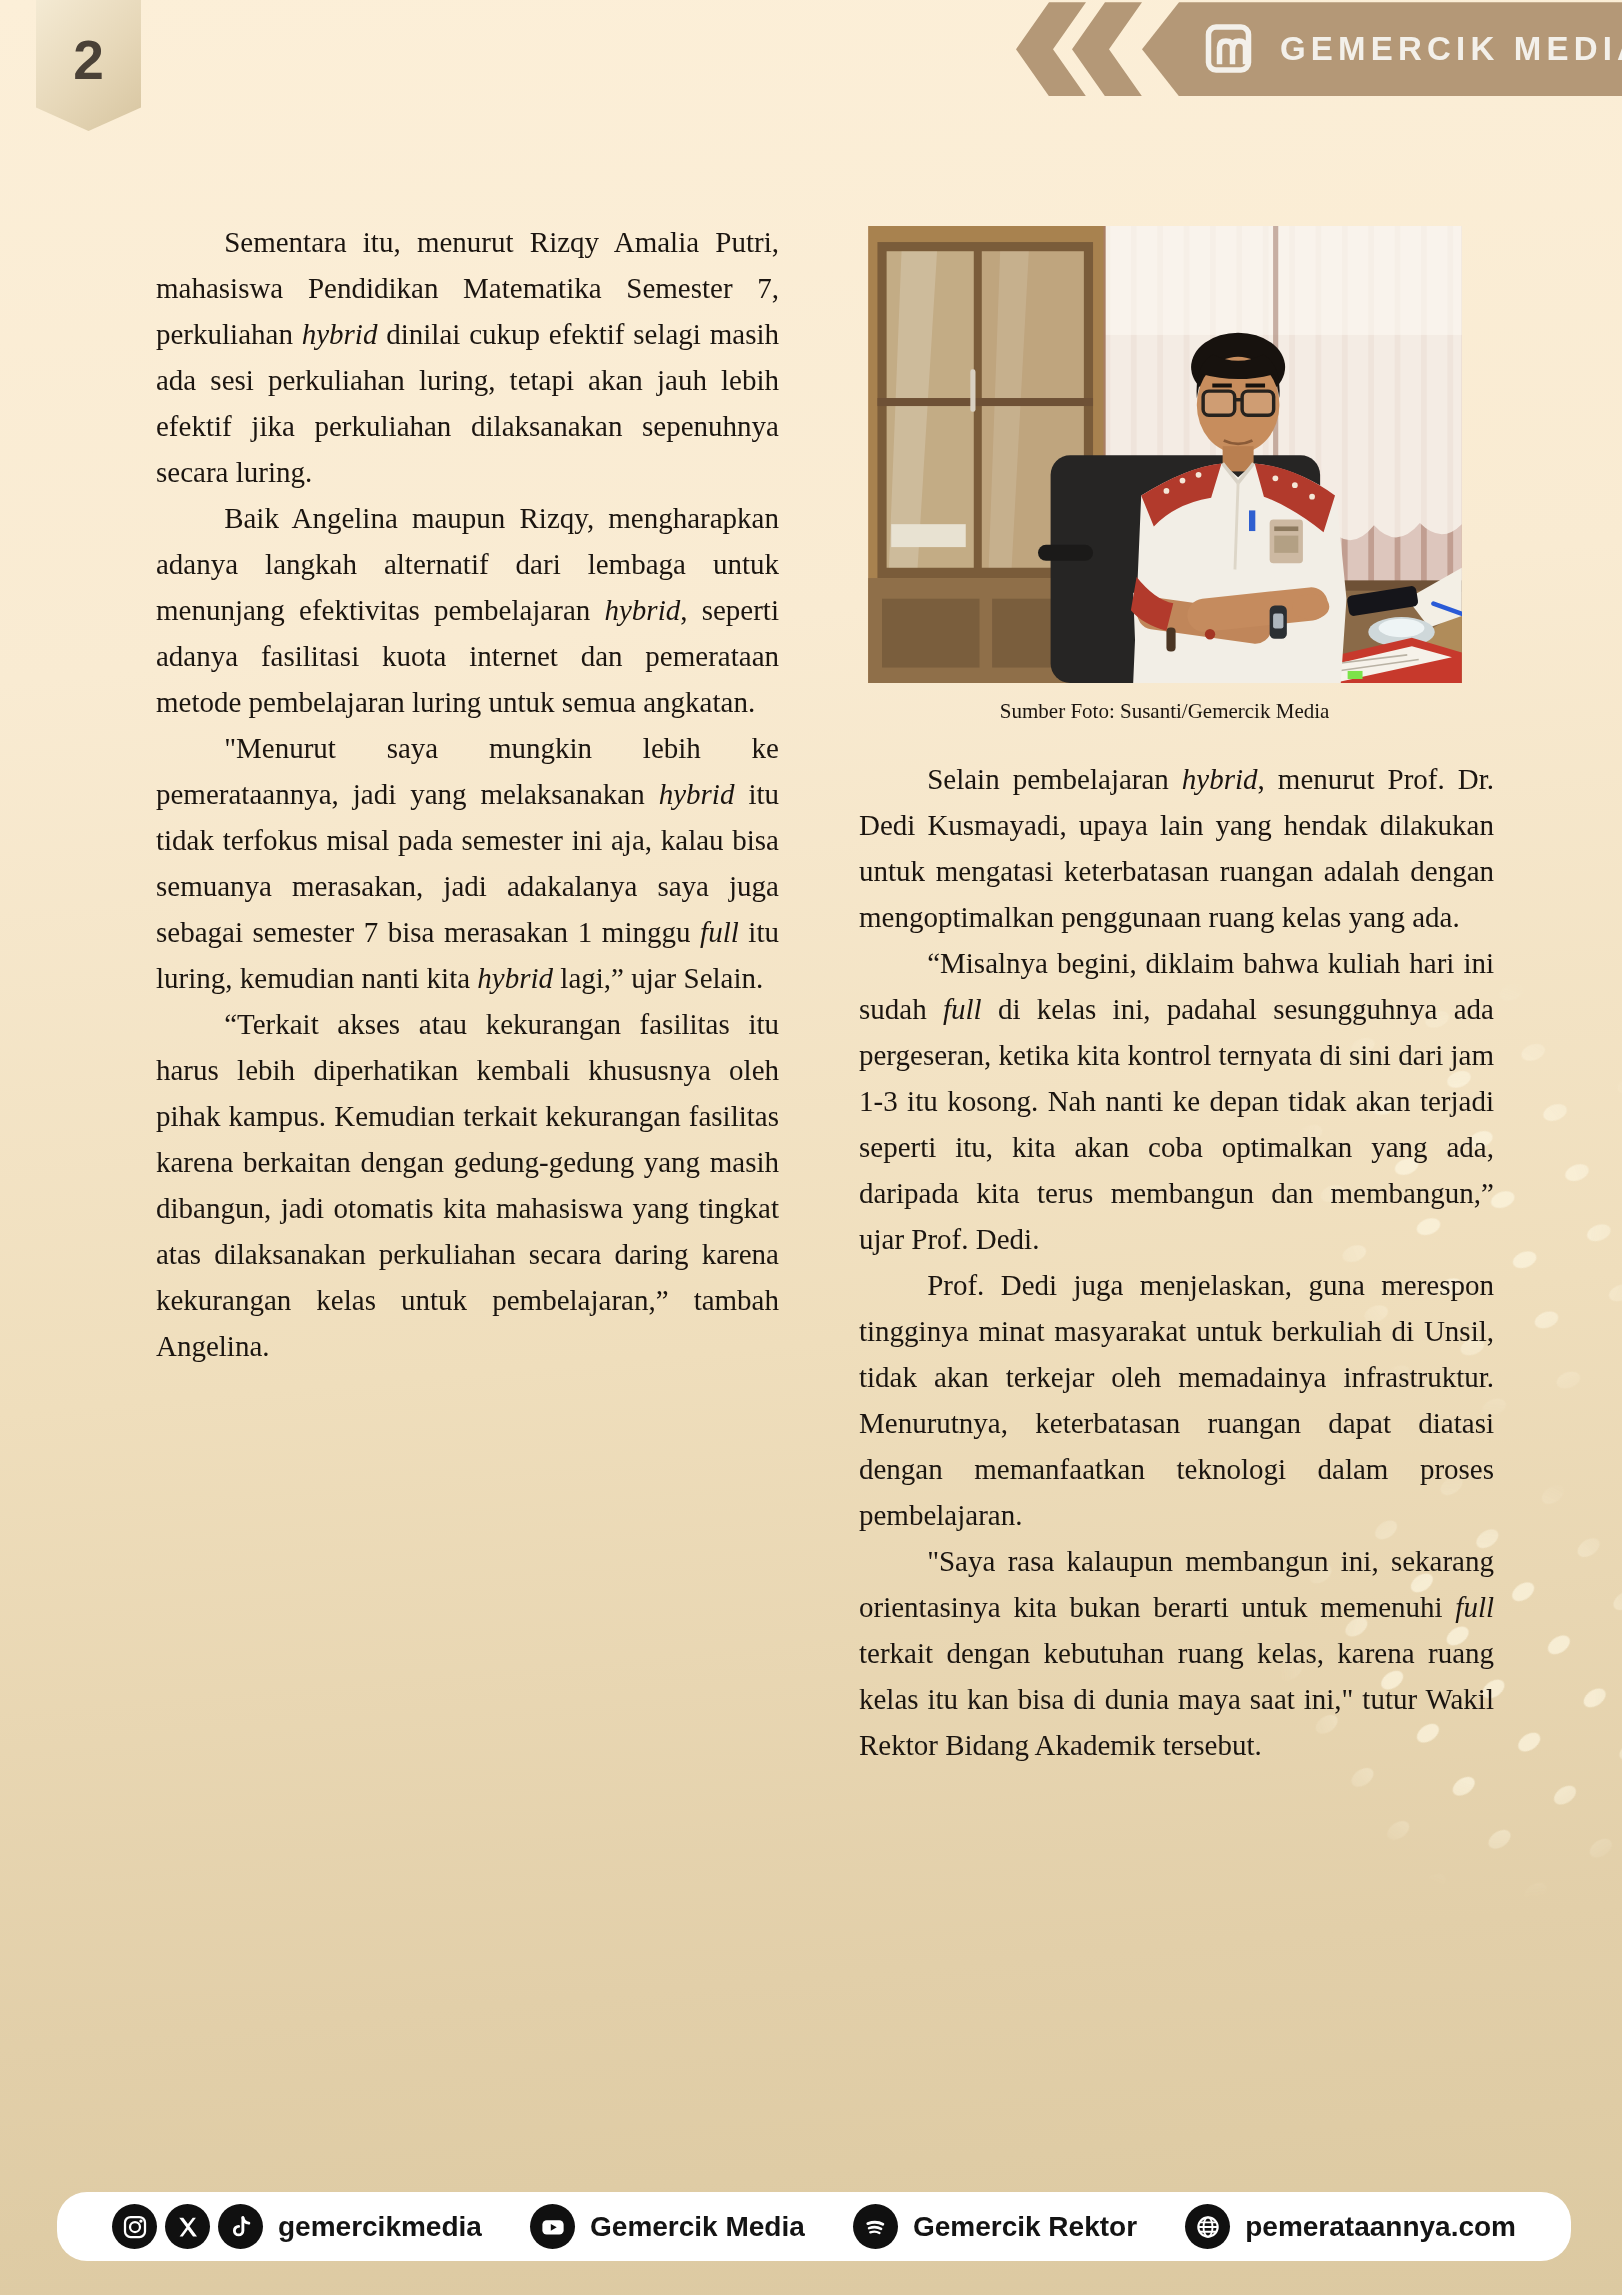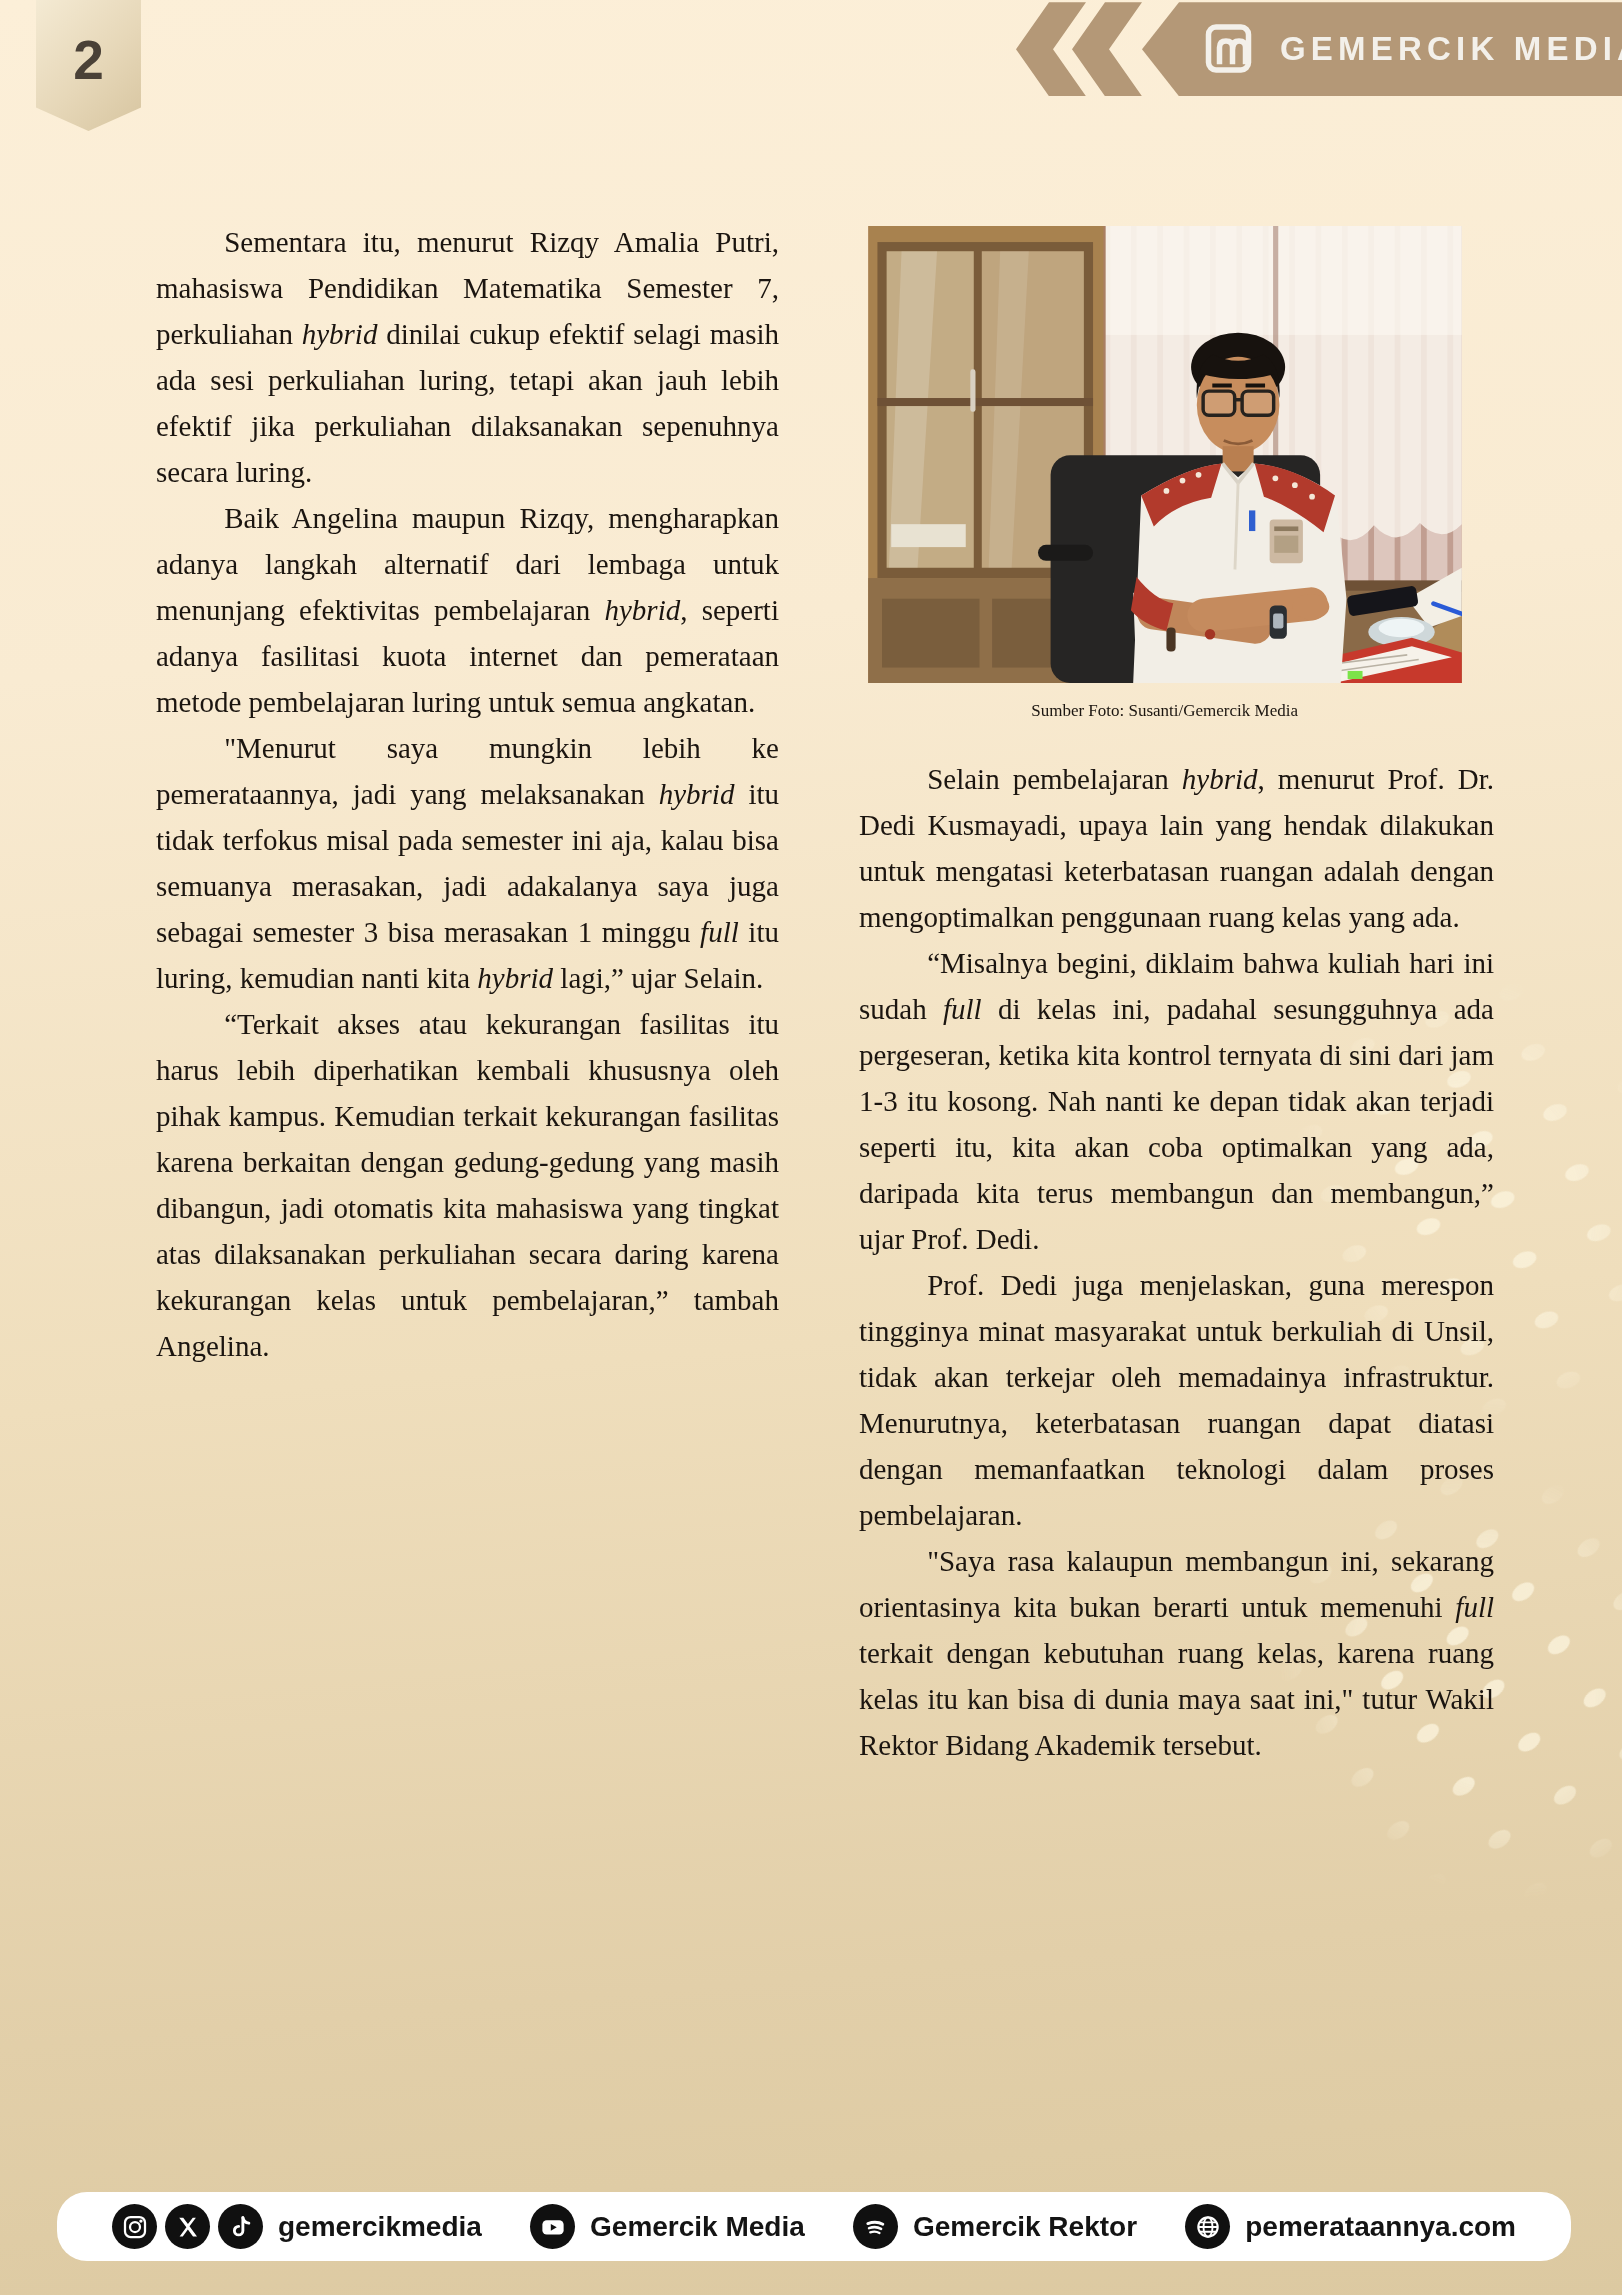--- a/index.html
+++ b/index.html
@@ -48,21 +48,21 @@
   
   .col{position:absolute;font-size:29px;line-height:46px;text-align:justify;font-family:Liberation Serif, serif;}
   .col p{margin:0;text-indent:2.35em;}
   .col em{font-style:italic;}
   #col-left{left:156px;top:219px;width:623px;}
   #col-right{left:859px;top:226px;width:635px;}
   .photo-fig{width:594px;margin-left:8.6px;}
   .photo-fig svg{display:block;}
   .caption{
     margin-top:11.5px;width:594px;margin-left:8.6px;text-align:center;text-indent:0;
-    font-size:17px;line-height:32px;color:#1b1510;
+    font-size:21px;line-height:32px;color:#1b1510;
   }
   #right-paras{margin-top:29px;}
   
   .footer-bar{
     position:absolute;left:57px;top:2192px;width:1514px;height:69px;border-radius:30px;
     background:#ffffff;display:flex;align-items:center;justify-content:space-between;
     padding:0 55px;box-sizing:border-box;
     font-family:"Liberation Sans",sans-serif;
   }
   .fgroup{display:flex;align-items:center;gap:15px;}
@@ -94,21 +94,21 @@
         <path d="M29 76 V48 q0-13 13-13 t13 13 v28 M55 48 q0-13 13-13 t13 13 v28" fill="none" stroke="#f3f0ea" stroke-width="11" stroke-linecap="square"></path>
       </svg>
     </span>
     <span class="brand-name">GEMERCIK MEDIA</span>
   </div>
 </div>
 
 <div class="col" id="col-left">
     <p><span>Sementara itu, menurut Rizqy Amalia Putri, mahasiswa Pendidikan Matematika Semester 7, perkuliahan </span><em>hybrid</em><span> dinilai cukup efektif selagi masih ada sesi perkuliahan luring, tetapi akan jauh lebih efektif jika perkuliahan dilaksanakan sepenuhnya secara luring.</span></p>
     <p><span>Baik Angelina maupun Rizqy, mengharapkan adanya langkah alternatif dari lembaga untuk menunjang efektivitas pembelajaran </span><em>hybrid</em><span>, seperti adanya fasilitasi kuota internet dan pemerataan metode pembelajaran luring untuk semua angkatan.</span></p>
-    <p><span>"Menurut saya mungkin lebih ke pemerataannya, jadi yang melaksanakan </span><em>hybrid</em><span> itu tidak terfokus misal pada semester ini aja, kalau bisa semuanya merasakan, jadi adakalanya saya juga sebagai semester 3 bisa merasakan 1 minggu </span><em>full</em><span> itu luring, kemudian nanti kita </span><em>hybrid</em><span> lagi,” ujar Selain.</span></p>
+    <p><span>"Menurut saya mungkin lebih ke pemerataannya, jadi yang melaksanakan </span><em>hybrid</em><span> itu tidak terfokus misal pada semester ini aja, kalau bisa semuanya merasakan, jadi adakalanya saya juga sebagai semester 7 bisa merasakan 1 minggu </span><em>full</em><span> itu luring, kemudian nanti kita </span><em>hybrid</em><span> lagi,” ujar Selain.</span></p>
     <p><span>“Terkait akses atau kekurangan fasilitas itu harus lebih diperhatikan kembali khususnya oleh pihak kampus. Kemudian terkait kekurangan fasilitas karena berkaitan dengan gedung-gedung yang masih dibangun, jadi otomatis kita mahasiswa yang tingkat atas dilaksanakan perkuliahan secara daring karena kekurangan kelas untuk pembelajaran,” tambah Angelina.</span></p>
   </div>
 
 <div class="col" id="col-right">
   <div class="photo-fig">
     <svg viewBox="0 0 1035 797" width="594" height="457">
 
       <rect width="1035" height="797" fill="#c9a58b"></rect>
 
       <rect x="400" y="0" width="635" height="640" fill="#ddc6bd"></rect>

